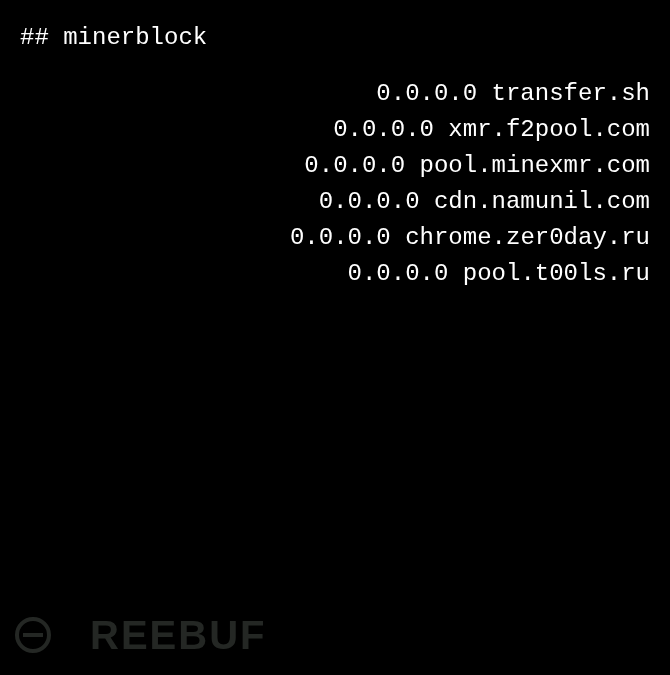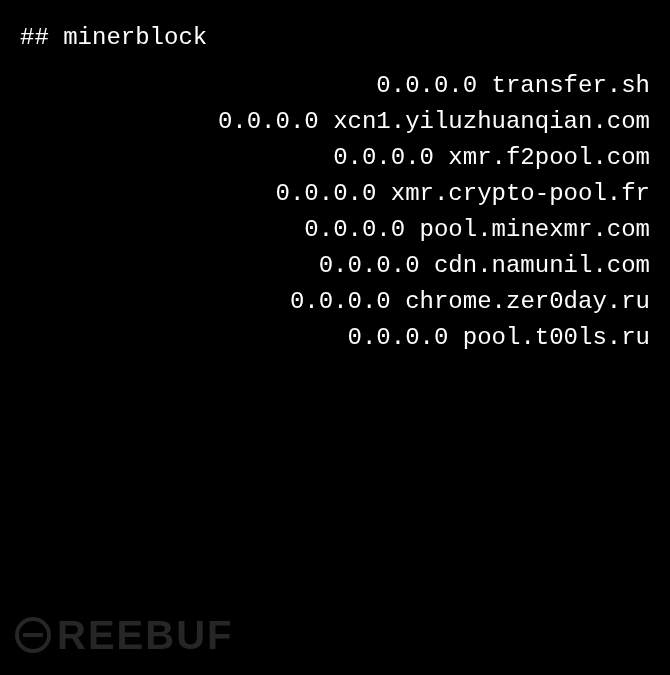--- a/index.html
+++ b/index.html
@@ -10,38 +10,39 @@
       font-family: 'Courier New', Consolas, monospace;
       font-size: 24px;
       line-height: 1.5;
       width: 670px;
       height: 675px;
       box-sizing: border-box;
       position: relative;
       overflow: hidden;
     }
     .header-line {
-      margin-bottom: 12px;
+      margin-bottom: 20px;
     }
     .entry-line {
       white-space: nowrap;
       text-align: right;
     }
     .watermark {
       position: absolute;
       bottom: 10px;
       left: 15px;
       color: rgba(120, 130, 120, 0.3);
       font-family: Arial, sans-serif;
       font-size: 40px;
       font-weight: bold;
       letter-spacing: 2px;
       display: flex;
       align-items: center;
       pointer-events: none;
+      gap: 33px;
     }
     .watermark-icon {
       display: inline-block;
       width: 36px;
       height: 36px;
       border: 4px solid rgba(120, 130, 120, 0.3);
       border-radius: 50%;
       margin-right: 6px;
       position: relative;
       box-sizing: border-box;
@@ -57,23 +58,21 @@
       transform: translateY(-50%);
     }
   </style>
 </head>
 <body>
 
 <div class="header-line">## minerblock</div>
 
 <div id="entries-container">
     <div class="entry-line"><span>0.0.0.0</span> <span>transfer.sh</span></div>
-    <div class="entry-line"><span>0.0.0.0</span> <span>xcn1.yiluzhuanqian.com</span></div>
     <div class="entry-line"><span>0.0.0.0</span> <span>xmr.f2pool.com</span></div>
-    <div class="entry-line"><span>0.0.0.0</span> <span>xmr.crypto-pool.fr</span></div>
     <div class="entry-line"><span>0.0.0.0</span> <span>pool.minexmr.com</span></div>
     <div class="entry-line"><span>0.0.0.0</span> <span>cdn.namunil.com</span></div>
     <div class="entry-line"><span>0.0.0.0</span> <span>chrome.zer0day.ru</span></div>
     <div class="entry-line"><span>0.0.0.0</span> <span>pool.t00ls.ru</span></div>
   </div>
 
 <div class="watermark">
   <span class="watermark-icon"></span>
   <span>REEBUF</span>
 </div>

